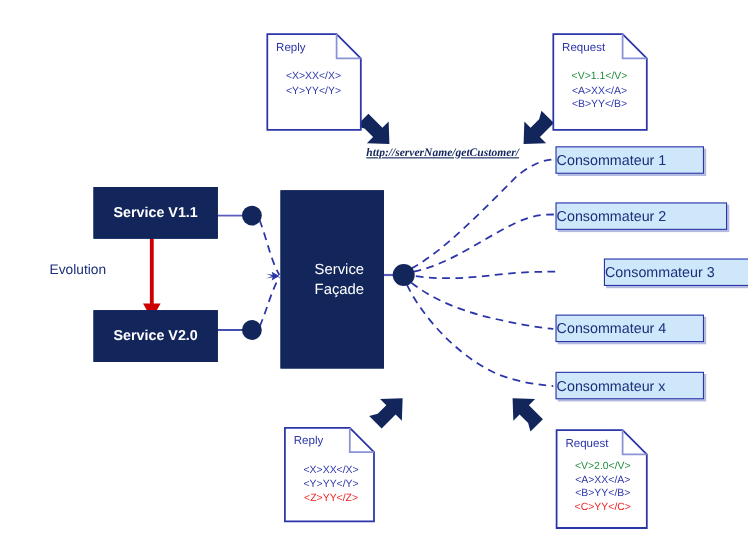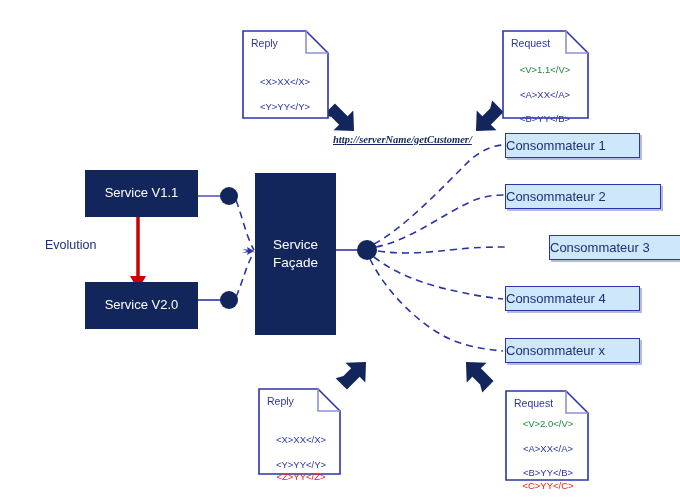--- a/index.html
+++ b/index.html
@@ -33,33 +33,35 @@
     position: absolute;
     background: #12265c;
     border: 1px solid #12265c;
     color: #ffffff;
     font-size: 13px;
     display: flex;
     align-items: center;
     justify-content: center;
     text-align: right;
     line-height: 1.25;
+    font-weight: bold;
   }
   .facade-box {
     position: absolute;
     background: #12265c;
     border: 1px solid #12265c;
     color: #ffffff;
     font-size: 13.5px;
     display: flex;
     align-items: center;
     justify-content: center;
     text-align: center;
     line-height: 1.3;
     white-space: pre-line;
+    padding-left: 13px;
   }
 
   
   .consumer-box {
     position: absolute;
     background: #cfe7fa;
     border: 1.5px solid #2b35a8;
     color: #1b2f7a;
     font-size: 13px;
     display: flex;
@@ -90,21 +92,21 @@
     top: 34px;
     text-align: center;
     font-size: 9.5px;
     line-height: 12.5px;
     color: #2b35a8;
     font-family: "Liberation Sans", sans-serif;
   }
   .doc .doc-lines div { white-space: nowrap; }
   .doc .c-green { color: #1f8a3b; }
   .doc .c-red { color: #ee2020; }
-  .doc .c-navy { color: #2b35a8; margin-top: 12px; }
+  .doc .c-navy { color: #2b35a8; }
 
   
   .evolution-label {
     position: absolute;
     font-size: 12.5px;
     color: #1b2f7a;
   }
   .url-label {
     position: absolute;
     font-size: 10.5px;

